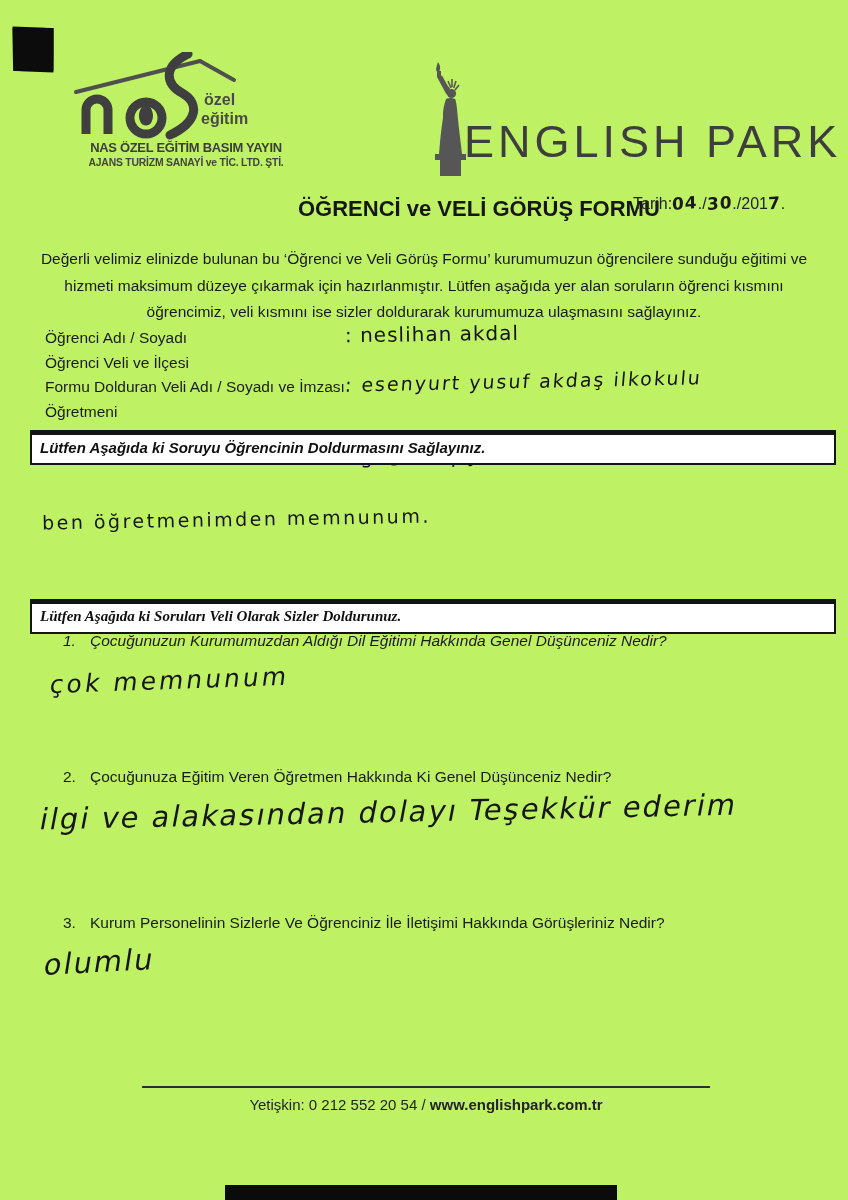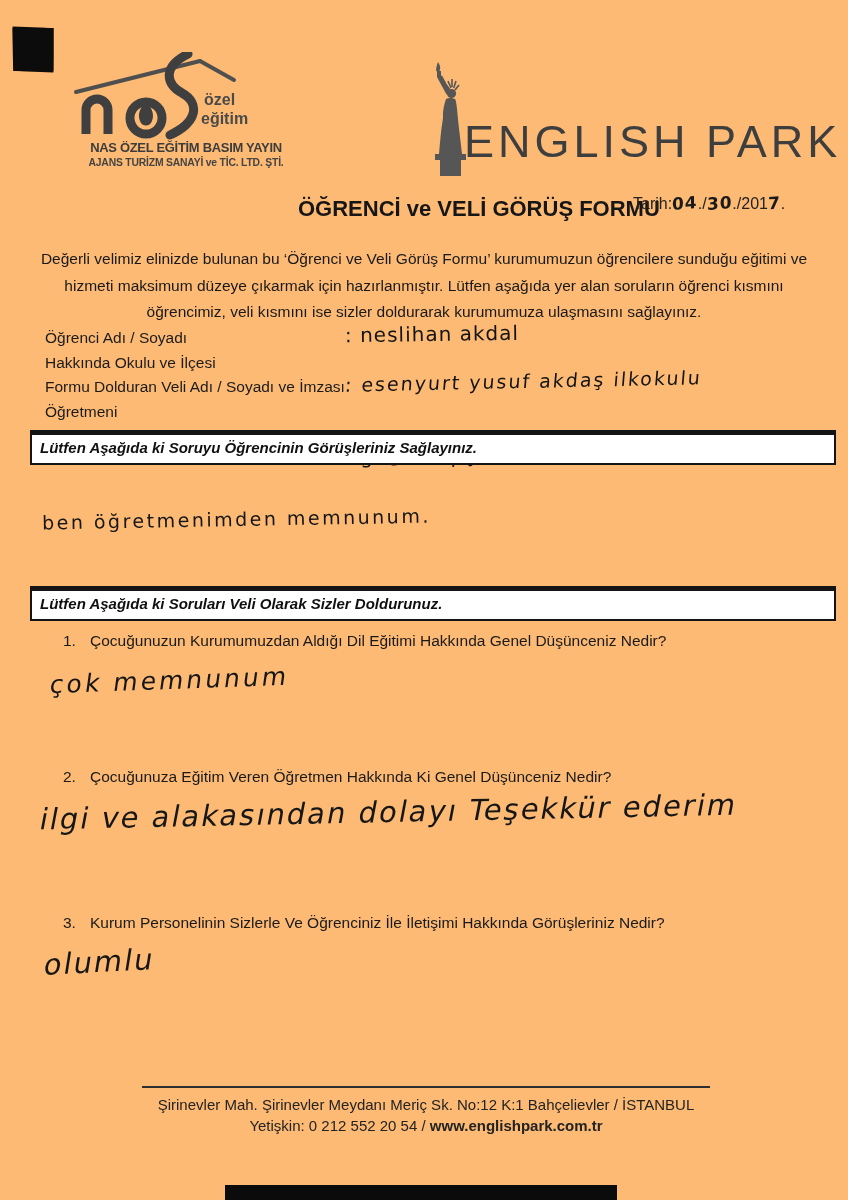--- a/index.html
+++ b/index.html
@@ -1,16 +1,16 @@
 <!DOCTYPE html>
 <html><head>
 <meta charset="utf-8">
 <style>
   html,body{margin:0;padding:0;background:#ffffff;}
-  .page{position:relative;width:848px;height:1200px;background:#fdba74;overflow:hidden;
+  .page{position:relative;width:848px;height:1200px;background:#bef264;overflow:hidden;
         font-family:"Liberation Sans",sans-serif;color:#1c1c1c;}
 
   
   .corner-artifact{position:absolute;left:10px;top:26px;width:46px;height:47px;background:#0c0c0c;
         transform:rotate(6deg);clip-path:polygon(0 6%,90% 0,100% 94%,12% 100%);}
   .bottom-scan-bar{position:absolute;left:225px;top:1185px;width:392px;height:15px;background:#0b0b0b;}
 
   
   .nas-logo{position:absolute;left:58px;top:52px;width:256px;height:130px;}
   .nas-logo svg{position:absolute;left:0;top:0;}
@@ -44,27 +44,27 @@
   .fv1{top:-4px;transform:rotate(-0.8deg);}
   .fv2{top:19px;transform:rotate(-1.2deg) skewX(-6deg);font-size:19px;letter-spacing:2px;}
   .fv3{top:44px;transform:rotate(-0.5deg);}
   .fv4{top:67px;transform:rotate(-0.6deg);}
 
   
   .section-bar{position:absolute;left:30px;width:786px;height:22px;background:#fff;
         border:2px solid #141414;border-top-width:5px;padding:4px 8px 2px 8px;
         font-size:15px;font-weight:bold;font-style:italic;color:#101010;}
   .bar1{top:430px;}
-  .bar2{top:586px;}
+  .bar2{top:599px;font-family:Liberation Serif, serif;}
 
   
   .question{position:absolute;left:63px;font-size:15.5px;color:#1a1a1a;white-space:nowrap;}
   .q-num{display:inline-block;width:27px;}
   .sq1{top:478px;}
-  .pq1{top:632px;}
+  .pq1{top:632px;font-style:italic;}
   .pq2{top:768px;}
   .pq3{top:914px;}
 
   
   .answer{position:absolute;font-family:"DejaVu Sans",sans-serif;color:#161616;white-space:nowrap;}
   .ans-s1{left:42px;top:508px;font-size:19px;letter-spacing:2.5px;transform:rotate(-1deg);}
   .ans-p1{left:50px;top:666px;font-size:25px;letter-spacing:3px;transform:rotate(-2deg) skewX(-10deg);}
   .ans-p2{left:40px;top:795px;font-size:29px;letter-spacing:2px;transform:rotate(-1.2deg) skewX(-12deg);}
   .ans-p3{left:44px;top:945px;font-size:29px;letter-spacing:2px;transform:rotate(-3deg) skewX(-12deg);}
 
@@ -122,51 +122,50 @@
   <div class="date-line"><span>Tarih:</span><span class="hw-digit">04</span><span>./</span><span class="hw-digit">30</span><span>./</span><span>201</span><span class="hw-digit">7</span><span>.</span></div>
 
   <div class="intro"><span>Değerli velimiz elinizde bulunan bu </span><b>‘Öğrenci ve Veli Görüş Formu’</b><span> kurumumuzun öğrencilere sunduğu eğitimi ve hizmeti maksimum düzeye çıkarmak için hazırlanmıştır. Lütfen aşağıda yer alan soruların öğrenci kısmını öğrencimiz, veli kısmını ise sizler doldurarak kurumumuza ulaşmasını sağlayınız.</span></div>
 
   <div class="fields">
     <div class="field-row">
       <span class="field-label">Öğrenci Adı / Soyadı</span>
       <span class="hw fv fv1">: neslihan akdal</span>
     </div>
     <div class="field-row">
-      <span class="field-label">Hakkında Okulu ve İlçesi</span>
+      <span class="field-label">Öğrenci Veli ve İlçesi</span>
       <span class="hw fv fv2">: esenyurt  yusuf  akdaş  ilkokulu</span>
     </div>
     <div class="field-row">
       <span class="field-label">Formu Dolduran Veli Adı / Soyadı ve İmzası</span>
       <span class="hw fv fv4">: Özgün akdal :</span>
     </div>
     <div class="field-row">
       <span class="field-label">Öğretmeni</span>
       <span class="hw fv fv3">: gönül topçu.</span>
     </div>
   </div>
 
-  <div class="section-bar bar1">Lütfen Aşağıda ki Soruyu Öğrencinin Görüşleriniz Sağlayınız.</div>
+  <div class="section-bar bar1">Lütfen Aşağıda ki Soruyu Öğrencinin Doldurmasını Sağlayınız.</div>
   <div class="answer ans-s1">ben öğretmenimden  memnunum.</div>
 
   <div class="section-bar bar2">Lütfen Aşağıda ki Soruları Veli Olarak Sizler Doldurunuz.</div>
 
   <div class="question pq1">
     <span class="q-num">1.</span><span>Çocuğunuzun Kurumumuzdan Aldığı Dil Eğitimi Hakkında Genel Düşünceniz Nedir?</span>
   </div>
   <div class="answer ans-p1">çok  memnunum</div>
 
   <div class="question pq2">
     <span class="q-num">2.</span><span>Çocuğunuza Eğitim Veren Öğretmen Hakkında Ki Genel Düşünceniz Nedir?</span>
   </div>
   <div class="answer ans-p2">ilgi ve alakasından dolayı  Teşekkür  ederim</div>
 
   <div class="question pq3">
     <span class="q-num">3.</span><span>Kurum Personelinin Sizlerle Ve Öğrenciniz İle İletişimi Hakkında Görüşleriniz Nedir?</span>
   </div>
   <div class="answer ans-p3">olumlu</div>
 
   <div class="footer">
-    <div class="footer-line1">Şirinevler Mah. Şirinevler Meydanı Meriç Sk. No:12 K:1 Bahçelievler / İSTANBUL</div>
     <div class="footer-line2"><span>Yetişkin: 0 212 552 20 54  /  </span><span class="footer-url">www.englishpark.com.tr</span></div>
   </div>
 
 </div>
 
 </body></html>

